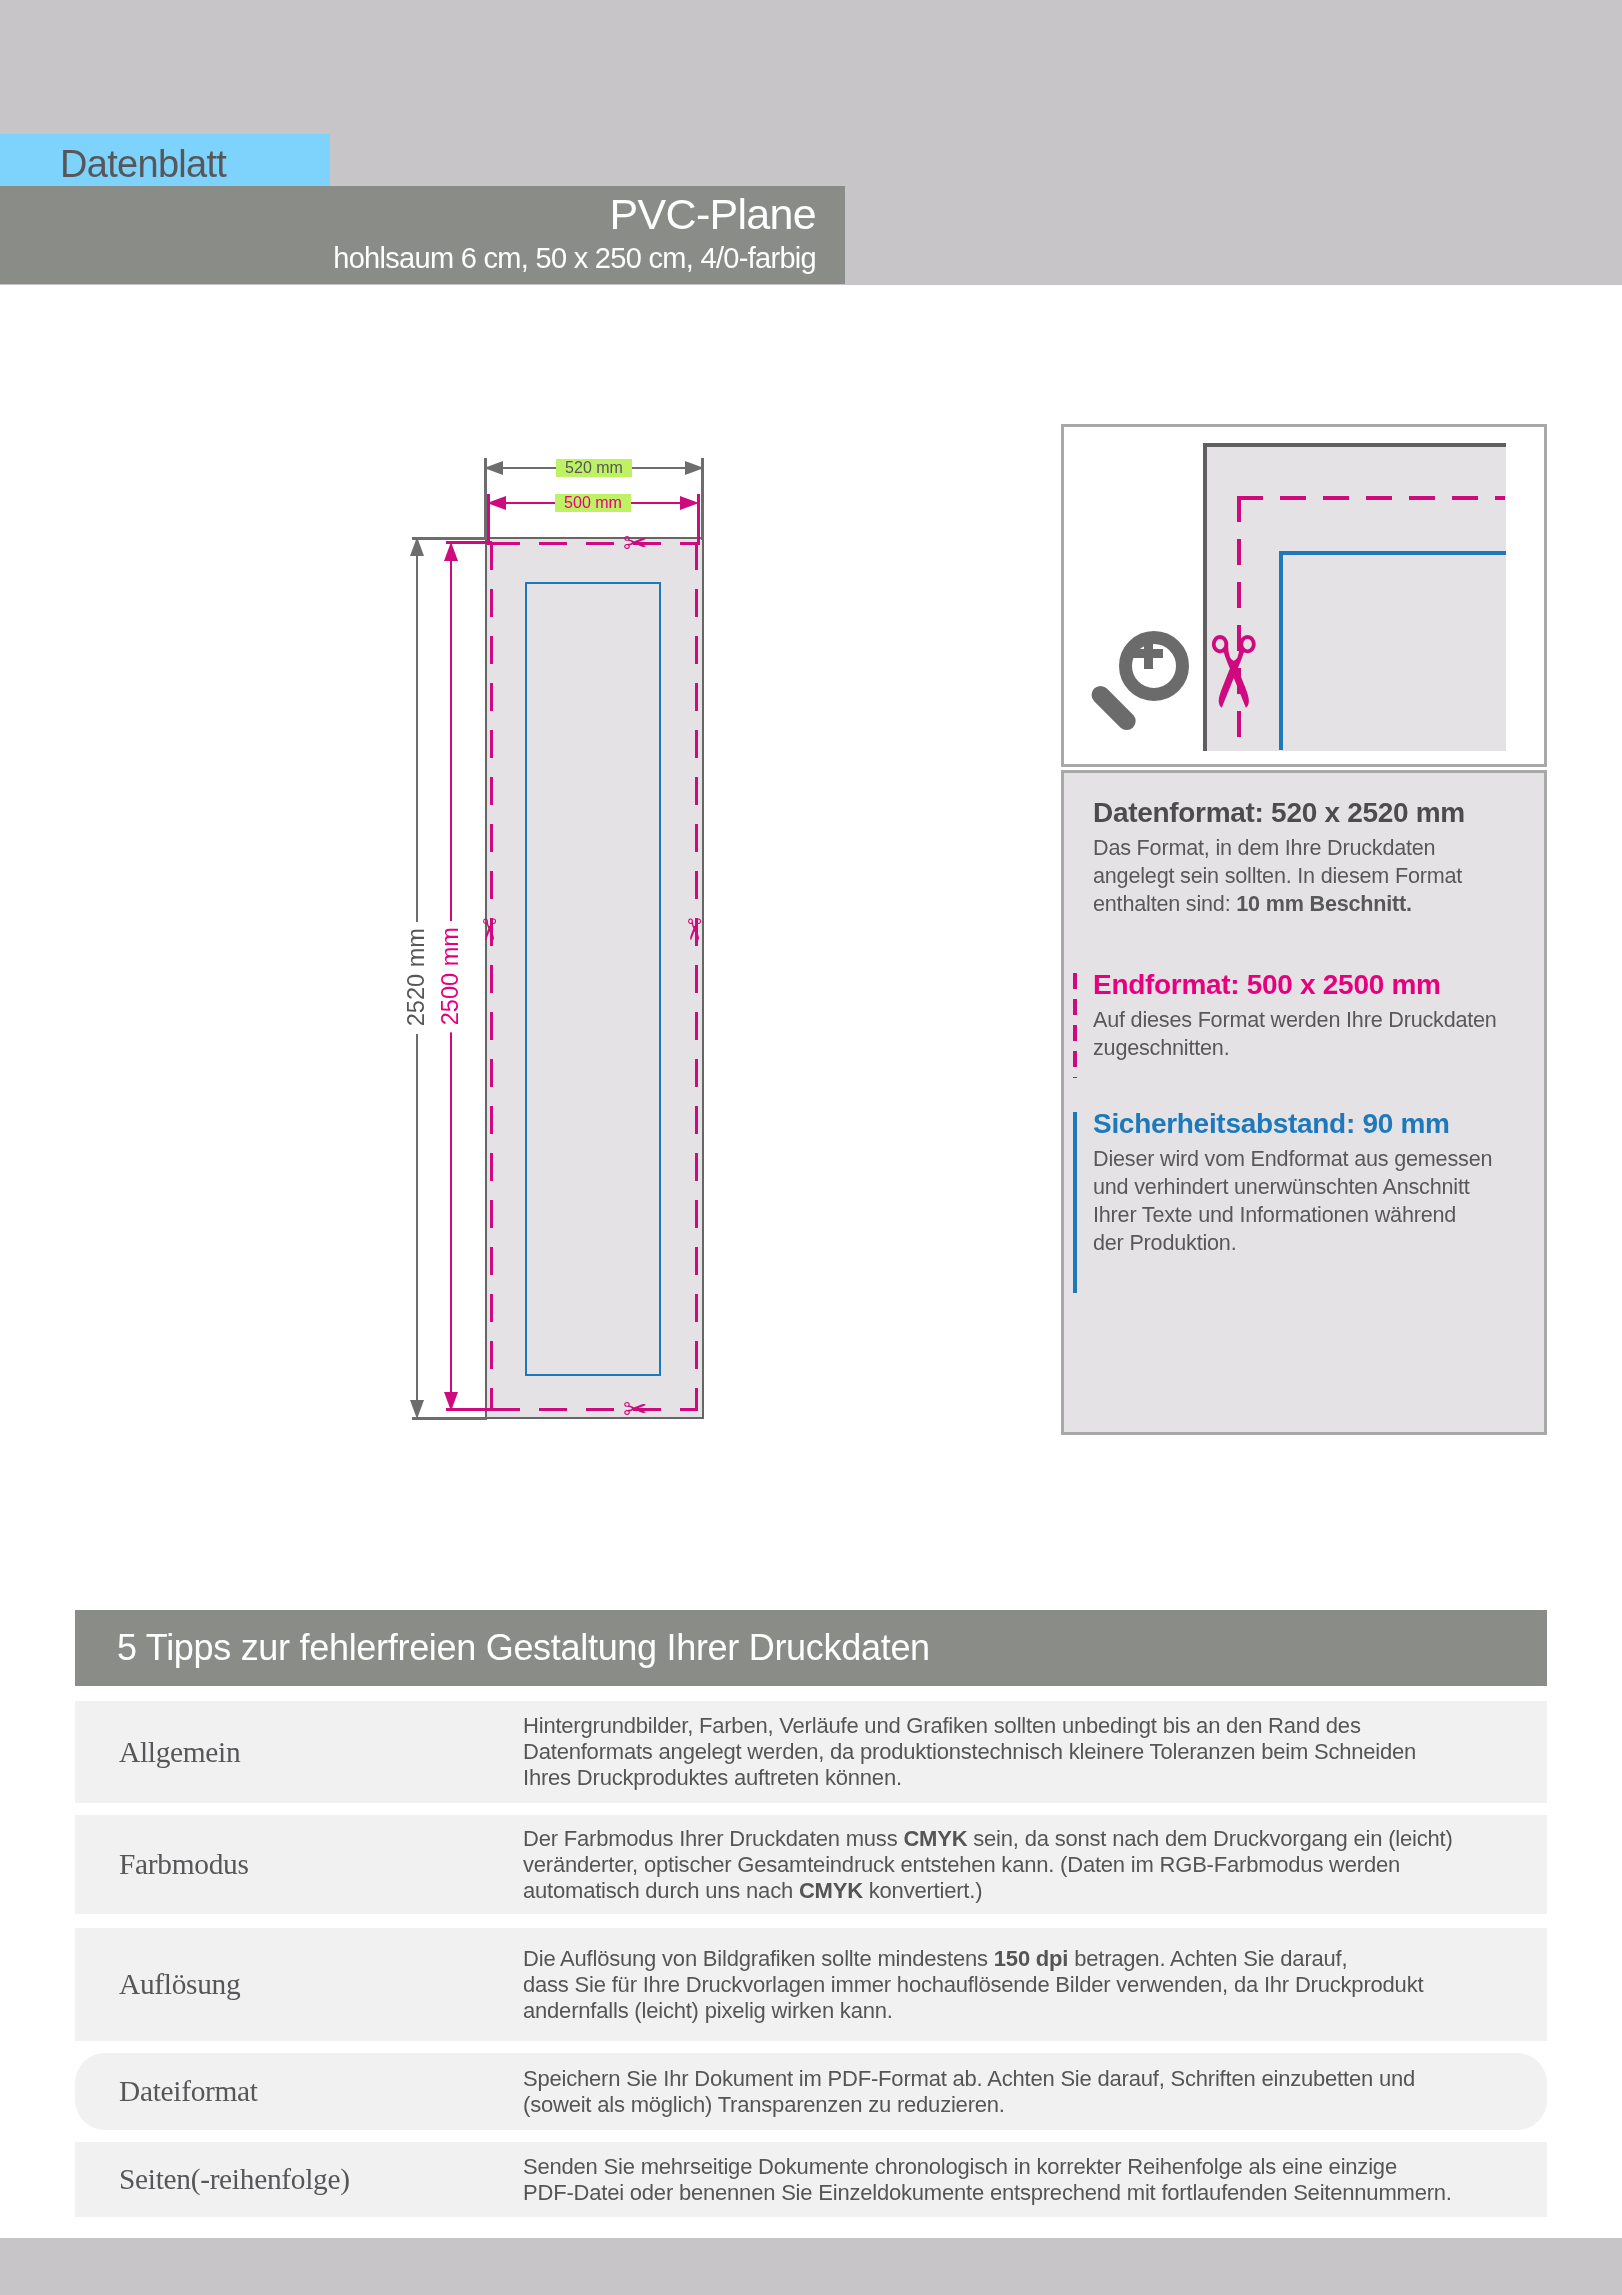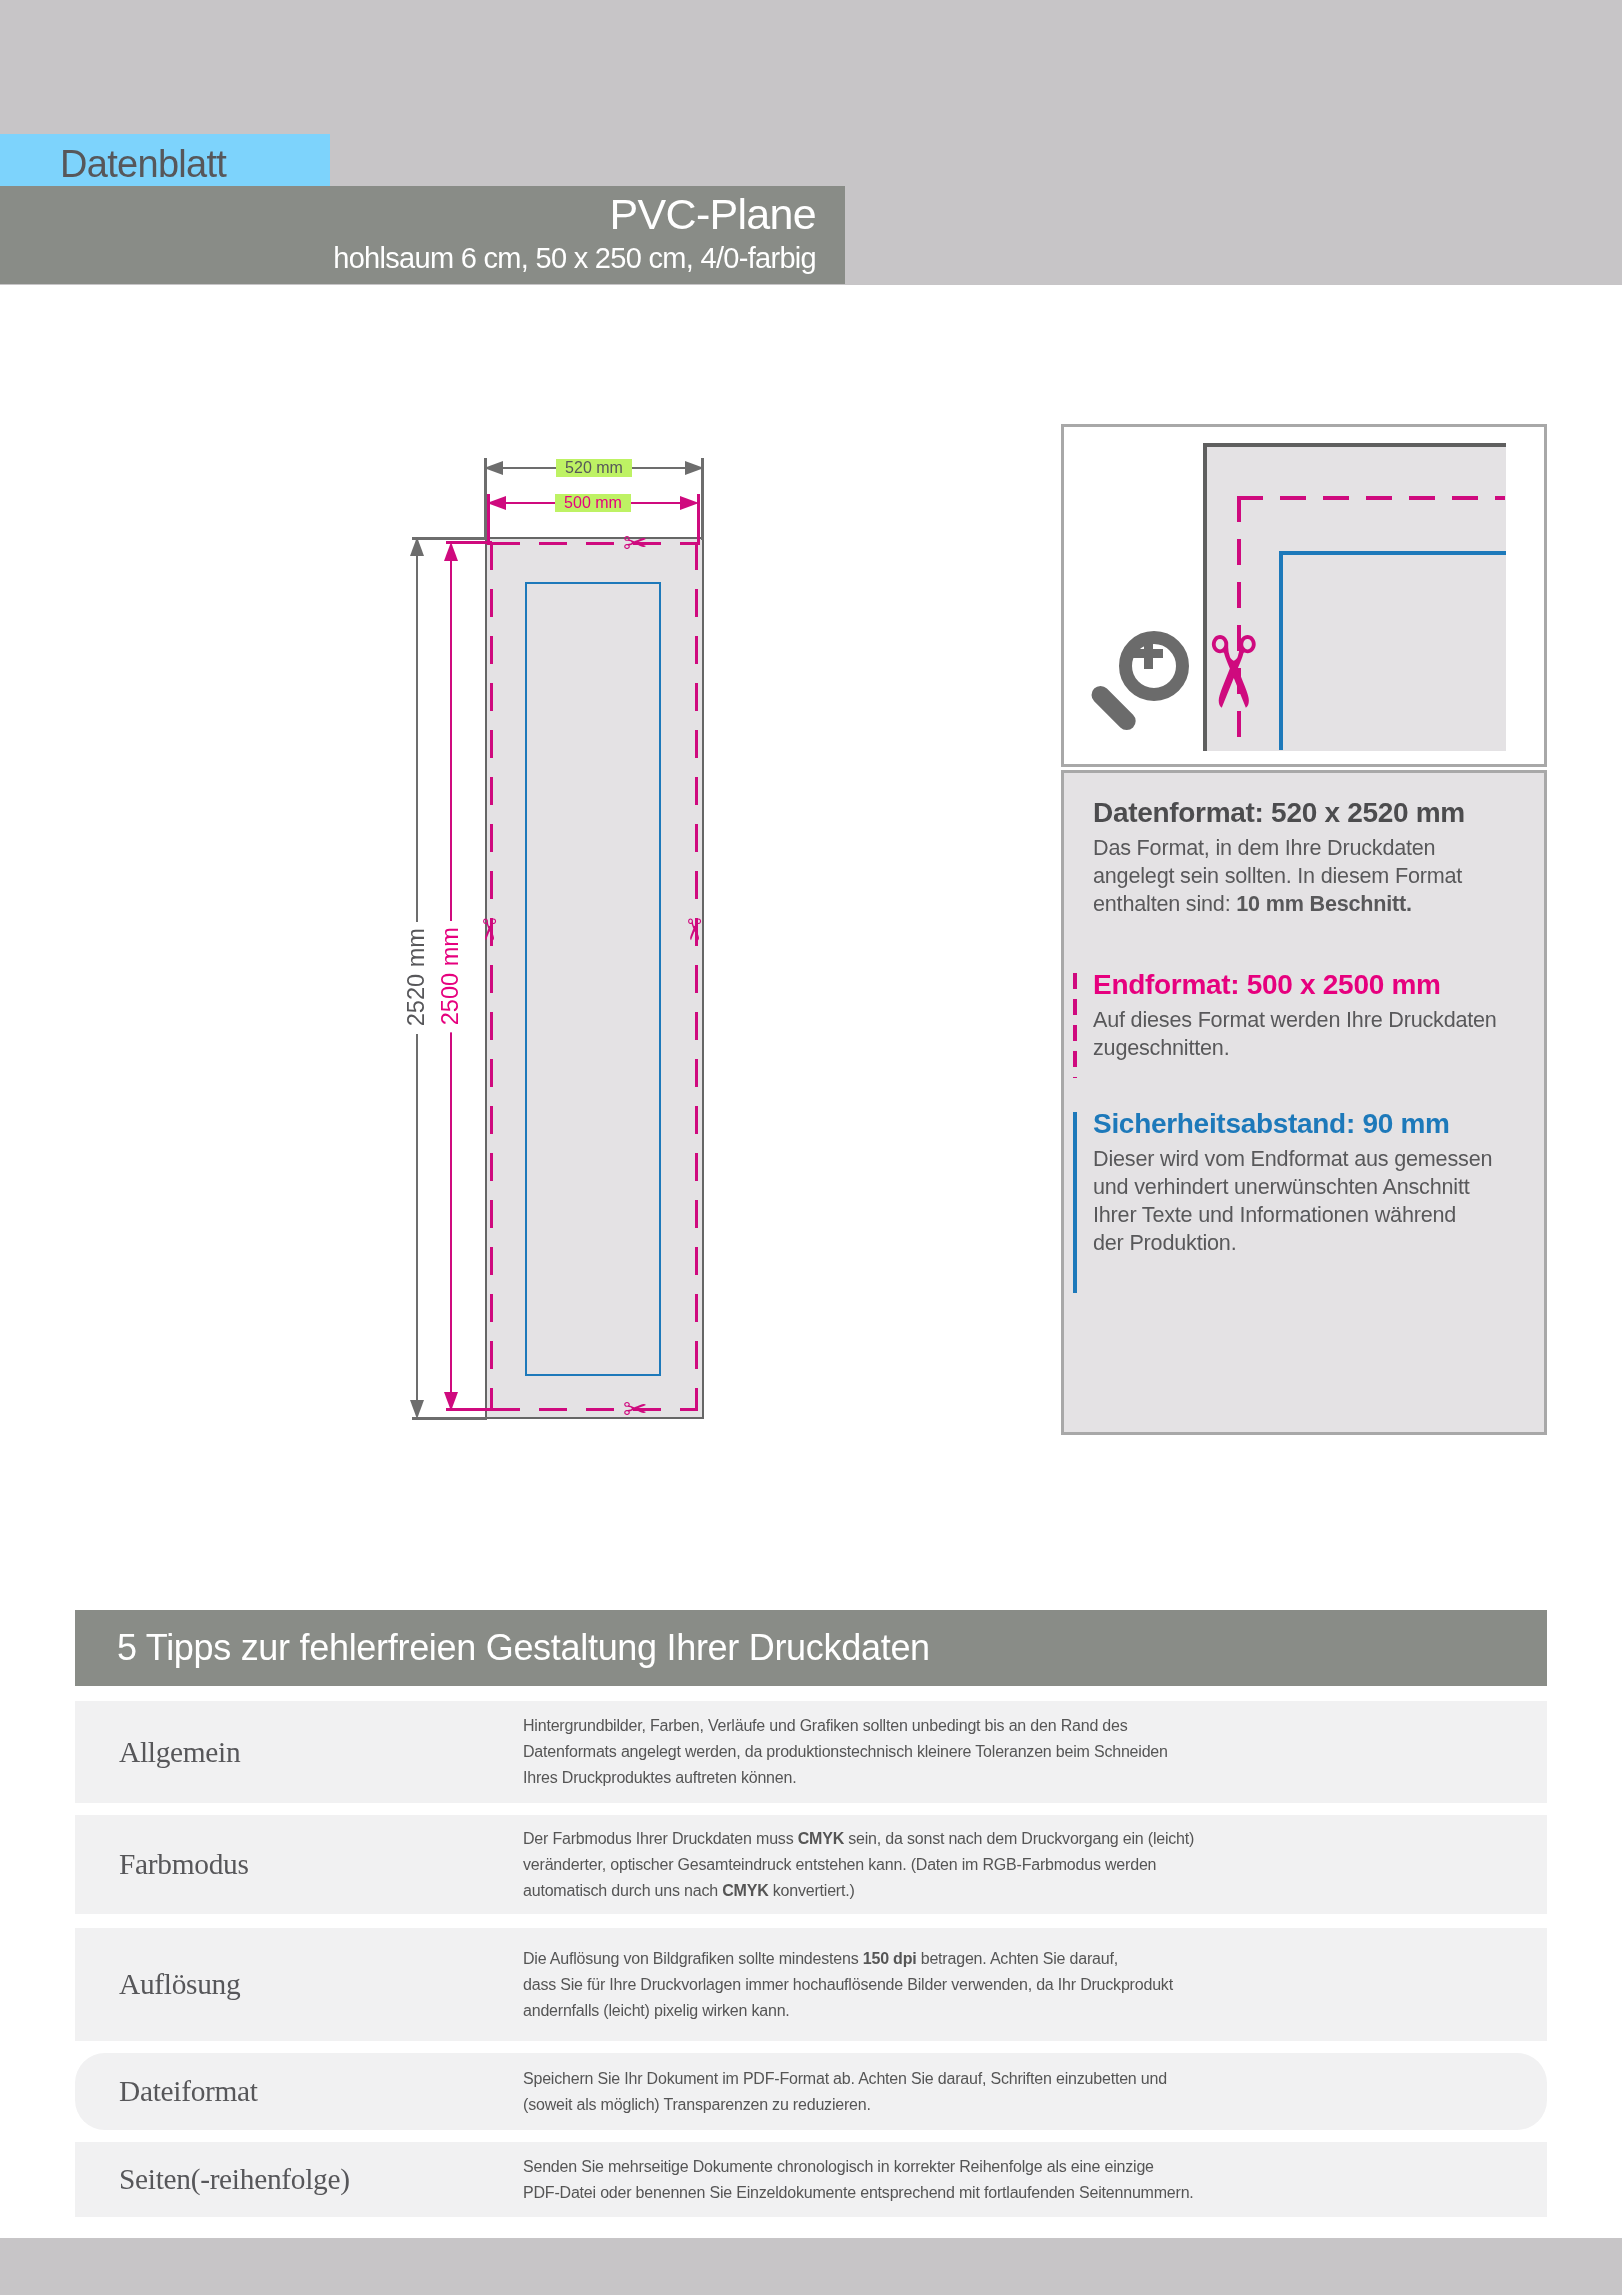--- a/index.html
+++ b/index.html
@@ -97,21 +97,21 @@
     display:flex;align-items:center;padding-left:42px;box-sizing:border-box;}
   .tips-bar span{color:#fff;font-size:36px;letter-spacing:-0.3px;}
   .tip-row{left:75px;width:1472px;background:#f1f1f2;display:flex;align-items:center;box-sizing:border-box;}
   .row-1{top:1701px;height:102px;}
   .row-2{top:1815px;height:99px;}
   .row-3{top:1928px;height:113px;}
   .row-4{top:2053px;height:77px;border-radius:30px;}
   .row-5{top:2142px;height:75px;}
   .tip-label{width:448px;padding-left:44px;box-sizing:border-box;flex-shrink:0;
     font-size:29.4px;color:#57575a;letter-spacing:-0.3px;font-family:Liberation Serif, serif;}
-  .tip-body{width:1008px;font-size:16px;line-height:26px;color:#555;
+  .tip-body{width:1008px;font-size:22px;line-height:26px;color:#555;
     letter-spacing:-0.2px;white-space:pre-line;}
   .footer-band{left:0;top:2238px;width:1623px;height:58px;background:#c7c5c7;}
 </style>
 </head>
 <body>
 
 <div class="abs top-band"></div>
 <div class="abs datenblatt-box">
   <span>Datenblatt</span>
 </div>

